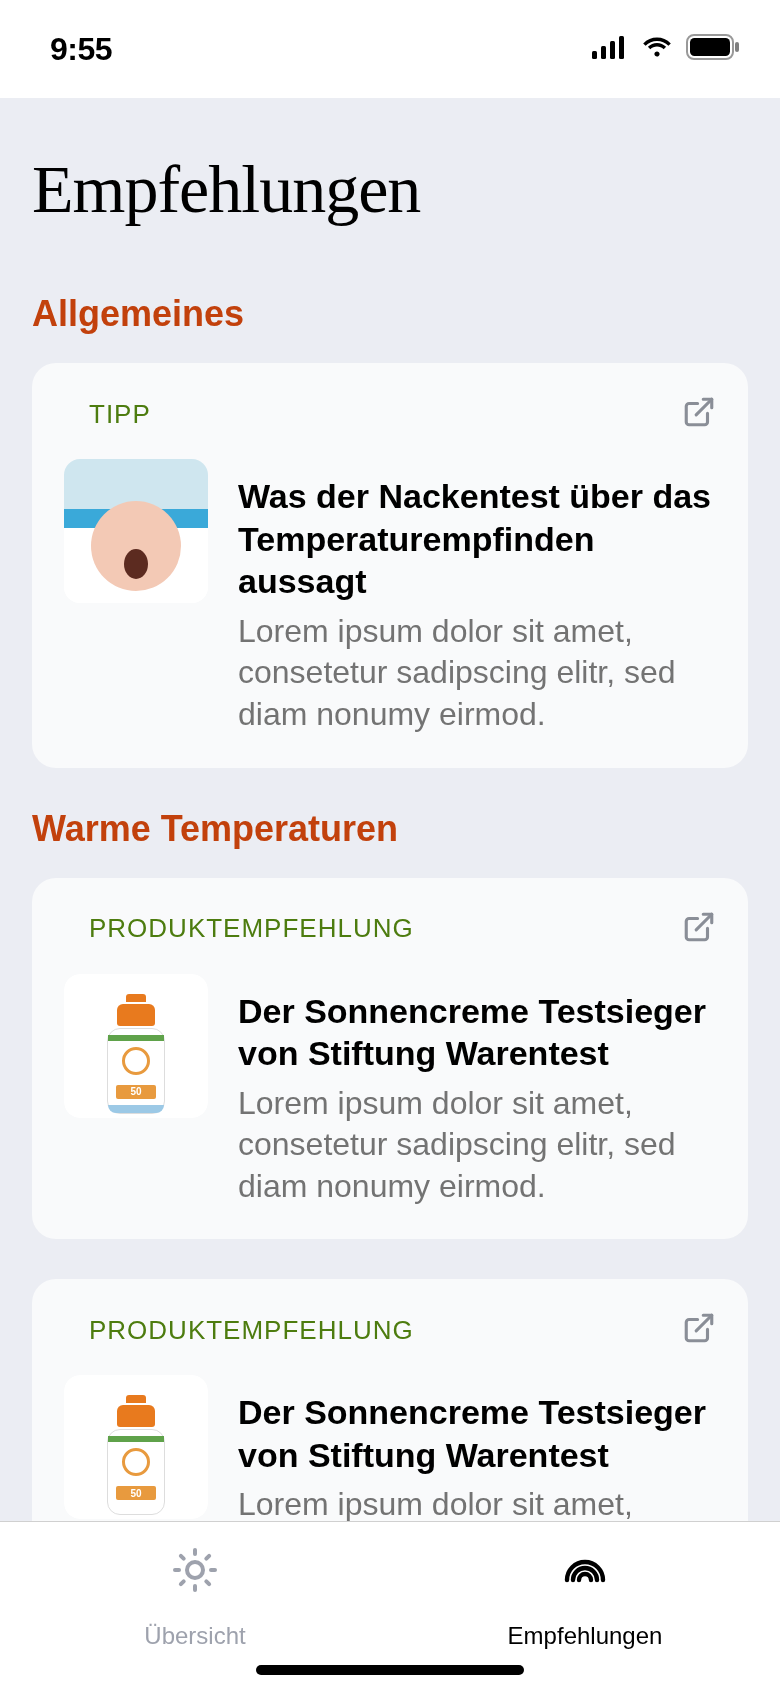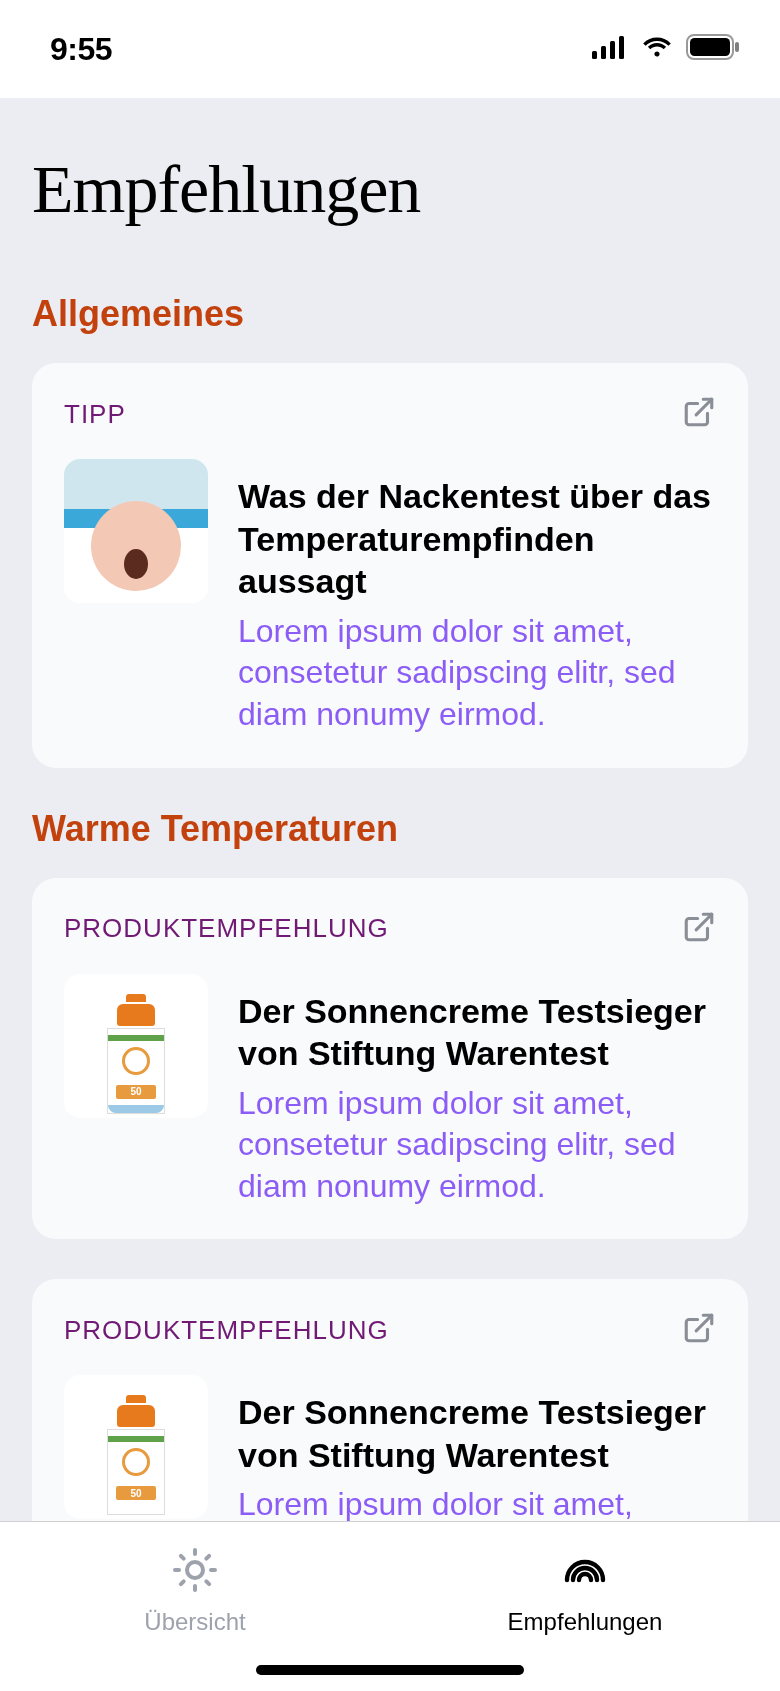--- a/index.html
+++ b/index.html
@@ -8,47 +8,47 @@
   .status-bar { height: 98px; display: flex; align-items: center; justify-content: space-between; padding: 0 40px 0 50px; background: #ffffff; }
   .status-time { font-size: 32px; font-weight: 600; letter-spacing: -0.5px; }
   .status-right { display: flex; align-items: center; gap: 12px; }
   .content { flex: 1; overflow: hidden; background: #ebedf3; padding: 0 32px; }
   .page-header { padding-top: 56px; padding-bottom: 40px; }
   .page-title { font-family: Georgia, 'Times New Roman', serif; font-size: 68px; font-weight: 400; color: #000; letter-spacing: -1px; line-height: 1.05; }
   .page-subtitle { font-size: 36px; color: #8a8e97; margin-top: 6px; font-weight: 400; }
   .section-heading { font-size: 36px; font-weight: 700; color: #c2410c; margin-top: 28px; margin-bottom: 28px; }
   .card { background: #f9fafb; border-radius: 24px; padding: 32px; margin-bottom: 40px; }
   .card-header { display: flex; justify-content: space-between; align-items: center; margin-bottom: 26px; }
-  .card-type { font-size: 26px; font-weight: 500; color: #701a75; letter-spacing: 1px; }
+  .card-type { font-size: 26px; font-weight: 500; color: #4d7c0f; letter-spacing: 1px; margin-left: 25px; }
   .card-icon { color: #8a8e97; }
   .card-body { display: flex; gap: 30px; }
   .card-image { width: 144px; height: 144px; border-radius: 16px; flex-shrink: 0; overflow: hidden; display:flex; align-items:center; justify-content:center;}
   .card-text { flex: 1; }
   .card-title { font-size: 34px; font-weight: 700; color: #000; line-height: 1.25; margin-bottom: 8px; margin-top: 16px; }
-  .card-desc { font-size: 32px; color: #8b5cf6; line-height: 1.3; }
+  .card-desc { font-size: 32px; color: #737373; line-height: 1.3; }
 
   .tab-bar { height: 170px; background: #ffffff; display: flex; border-top: 0.5px solid #d0d0d0; position: relative; }
-  .tab { flex: 1; display: flex; flex-direction: column; align-items: center; justify-content: flex-start; padding-top: 24px; gap: 10px; }
+  .tab { flex: 1; display: flex; flex-direction: column; align-items: center; justify-content: flex-start; padding-top: 24px; gap: 24px; }
   .tab-label { font-size: 24px; font-weight: 500; }
   .tab-inactive { color: #9ea2ad; }
   .tab-active { color: #000; font-weight:600; }
   .home-indicator { position: absolute; bottom: 16px; left: 50%; transform: translateX(-50%); width: 268px; height: 10px; background: #000; border-radius: 6px; }
 
   
   .baby-img { width:100%; height:100%; object-fit:cover; background: linear-gradient(#cfe6ef 0 35%, #3aa9d9 35% 48%, #fff 48% 100%); position:relative; }
   .baby-face { position:absolute; left:50%; top:60%; transform:translate(-50%,-50%); width:90px; height:90px; background:#f3c9b5; border-radius:50%; }
   .baby-mouth{position:absolute;left:50%;top:70%;transform:translate(-50%,-50%);width:24px;height:30px;background:#5c2b20;border-radius:50%;}
   .baby-blanket{position:absolute;bottom:0;left:0;right:0;height:55%;background:#fff;border-radius:50% 50% 0 0 / 30% 30% 0 0;}
 
   
   .bottle-wrap{width:100%;height:100%;background:#fff;border-radius:16px;display:flex;align-items:flex-end;justify-content:center;padding-bottom:4px;}
   .bottle{width:62px;display:flex;flex-direction:column;align-items:center;}
   .cap{width:20px;height:8px;background:#e87a1e;border-radius:3px 3px 0 0;}
   .neck{width:38px;height:22px;background:#e87a1e;border-radius:6px 6px 3px 3px;margin-top:2px;}
-  .body{width:58px;height:86px;background:#fff;border:0.5px solid #ddd;border-radius:0;margin-top:2px;display:flex;flex-direction:column;align-items:center;padding-top:6px;}
+  .body{width:58px;height:86px;background:#fff;border:0.5px solid #ddd;border-radius:13px;margin-top:2px;display:flex;flex-direction:column;align-items:center;padding-top:6px;}
   .stripe{width:100%;height:6px;background:#5fa24a;}
   .ring{width:28px;height:28px;border:3px solid #e89a3e;border-radius:50%;margin-top:6px;}
   .label50{width:40px;height:14px;background:#e89a3e;margin-top:10px;border-radius:2px;display:flex;align-items:center;justify-content:center;font-size:10px;font-weight:700;color:#fff;}
   .bluebar{width:100%;height:8px;background:#9cc9e6;margin-top:auto;border-radius:0 0 8px 8px;}
 </style>
 </head>
 <body>
 
 <div class="screen">
 

